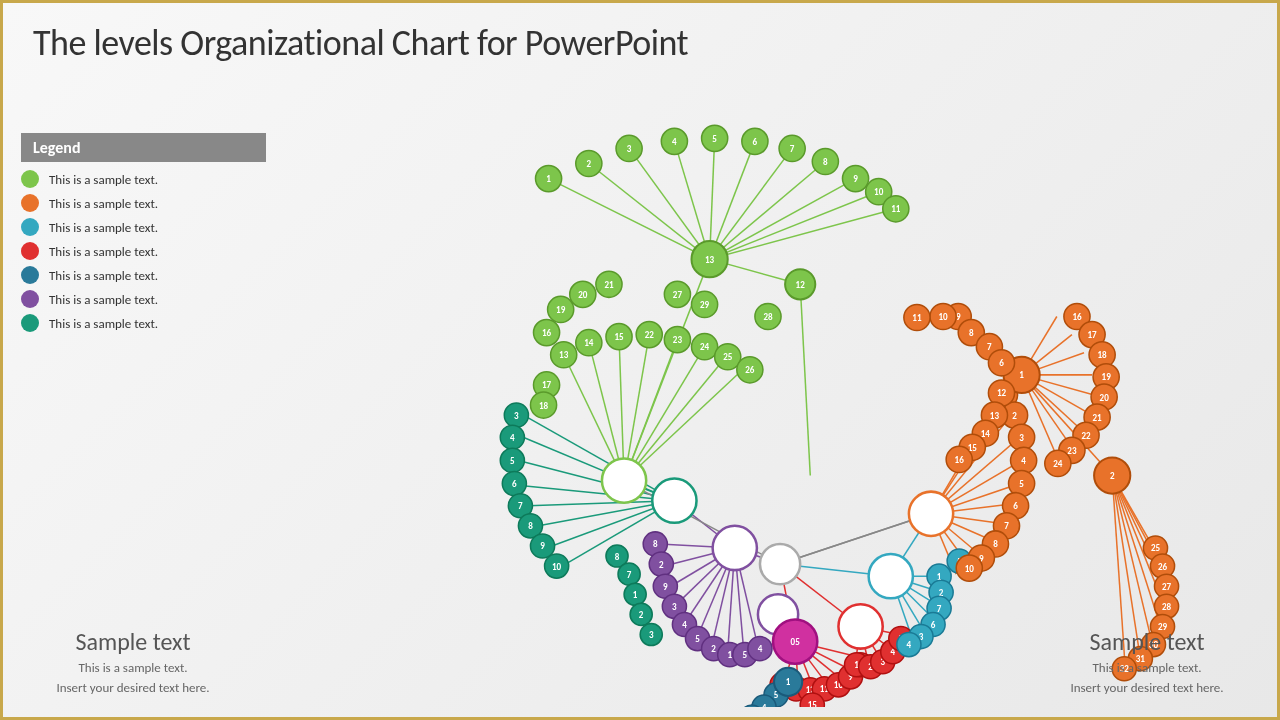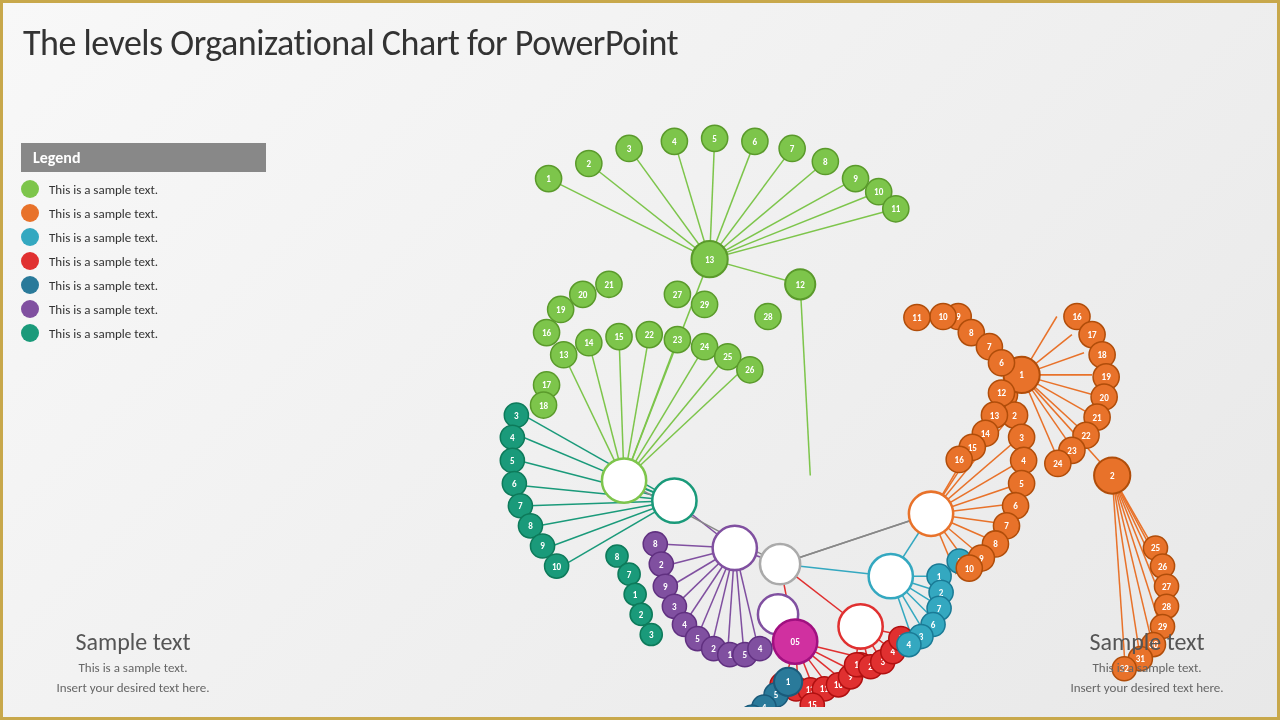--- a/index.html
+++ b/index.html
@@ -9,32 +9,32 @@
       background: #f0f0f0;
       font-family: 'Calibri', 'Segoe UI', sans-serif;
       overflow: hidden;
       border: 3px solid #c8a84b;
     }
     .slide {
       width: 100%;
       height: 100%;
       background: linear-gradient(135deg, #f8f8f8 0%, #e8e8e8 100%);
       position: relative;
-      padding: 18px 20px;
+      padding: 18px 30px;
     }
     .title {
       font-size: 36px;
       font-weight: 400;
       color: #333;
       margin-bottom: 10px;
       letter-spacing: -0.5px;
     }
     .legend-box {
       position: absolute;
-      top: 140px;
+      top: 130px;
       left: 18px;
       width: 245px;
     }
     .legend-header {
       background: #888;
       color: white;
       font-size: 16px;
       font-weight: 600;
       padding: 5px 12px;
       margin-bottom: 8px;

